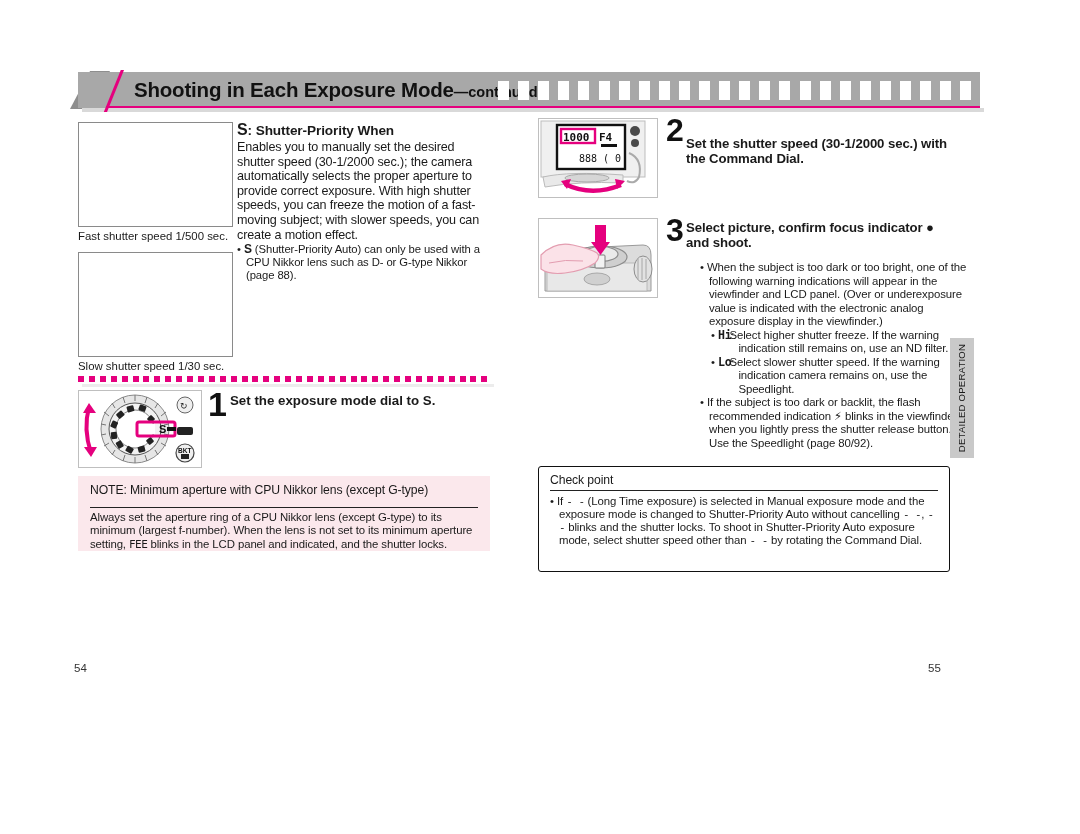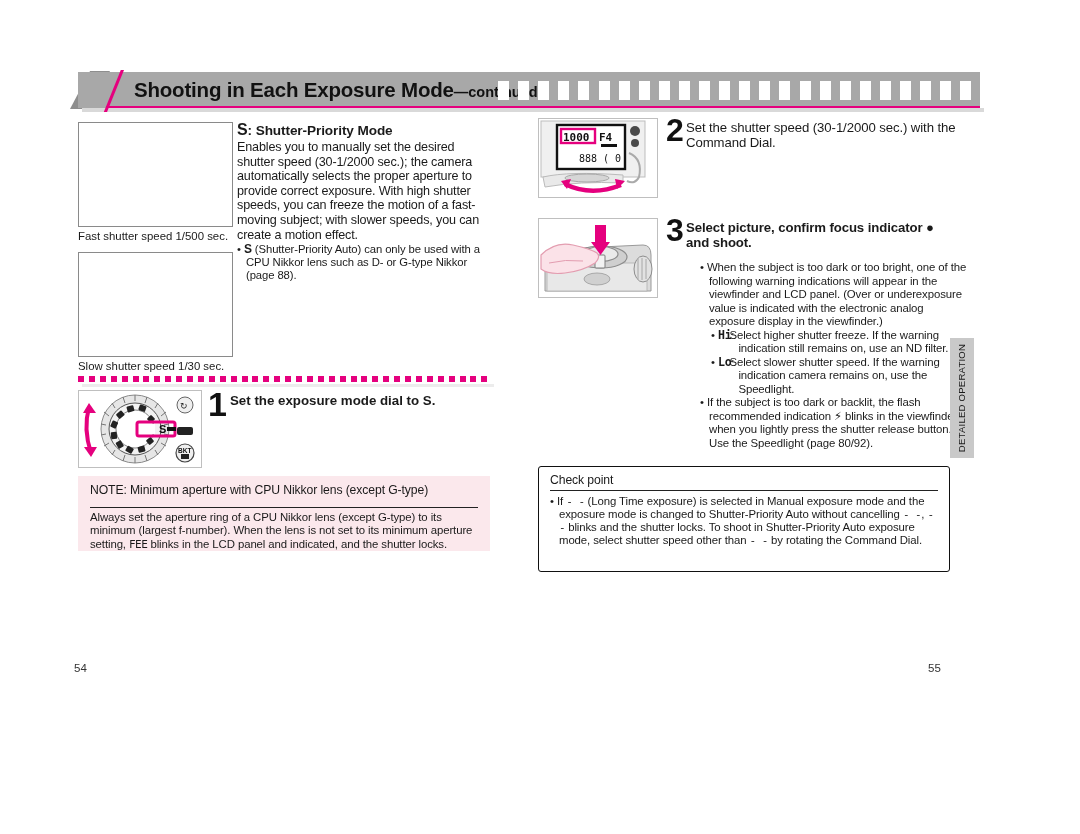--- a/index.html
+++ b/index.html
@@ -69,21 +69,21 @@
   .note-title{font-size:12.2px;letter-spacing:-0.1px;padding-bottom:10px;border-bottom:1.4px solid #222;
      display:block;}
   .note-body{font-size:11.4px;line-height:13.4px;letter-spacing:-0.1px;padding-top:3px;}
   .lcdfont{font-family:"DejaVu Sans Mono", monospace;font-size:11px;letter-spacing:-0.5px;}
 
   
   .r-img{position:absolute;border:1px solid #bfbfbf;background:#fff;box-sizing:border-box;overflow:hidden;}
   .img2{left:0;top:0;width:120px;height:80px;}
   .img3{left:0;top:100px;width:120px;height:80px;}
   .step2-num{position:absolute;left:128px;top:-4px;font-size:32px;font-weight:bold;line-height:32px;color:#111;}
-  .step2-txt{position:absolute;left:148px;top:2px;width:270px;font-size:13.2px;font-weight:normal;line-height:15.4px;letter-spacing:-0.1px;}
+  .step2-txt{position:absolute;left:148px;top:18px;width:270px;font-size:13.2px;font-weight:bold;line-height:15.4px;letter-spacing:-0.1px;}
   .step3-num{position:absolute;left:128px;top:96px;font-size:32px;font-weight:bold;line-height:32px;color:#111;}
   .step3-txt{position:absolute;left:148px;top:102px;width:270px;font-size:13.2px;font-weight:bold;line-height:15.4px;letter-spacing:-0.1px;}
 
   .rbullets{position:absolute;left:142px;top:143px;width:272px;font-size:11.4px;line-height:13.5px;letter-spacing:-0.1px;margin-left:20px;}
   .rbullets .b1{padding-left:9px;text-indent:-9px;}
   .sub{margin-left:11px;margin-top:0px;}
   .sub .row{display:flex;padding-left:9px;text-indent:-9px;}
   .sub .tag{flex:0 0 auto;white-space:nowrap;padding-right:4px;}
   .sub .desc{flex:1 1 auto;}
   .lcdglyph{font-family:"DejaVu Sans Mono", monospace;font-weight:bold;font-size:11.6px;letter-spacing:-0.3px;}
@@ -152,21 +152,21 @@
 
   <div class="col-left">
 
     <div class="photo-box ph1"></div>
     <div class="cap1">Fast shutter speed  1/500 sec.</div>
 
     <div class="photo-box ph2"></div>
     <div class="cap2">Slow shutter speed  1/30 sec.</div>
 
     <div class="sblock">
-      <h2><span class="big">S</span><span>: Shutter-Priority Mode</span></h2>
+      <h2><span class="big">S</span><span>: Shutter-Priority When</span></h2>
       <p>Enables you to manually set the desired shutter speed (30-1/2000 sec.); the camera automatically selects the proper aperture to provide correct exposure. With high shutter speeds, you can freeze the motion of a fast-moving subject; with slower speeds, you can create a motion effect.</p>
       <div class="bullet">•&nbsp;<b>S</b><span> (Shutter-Priority Auto) can only be used with a CPU Nikkor lens such as D- or G-type Nikkor (page 88).</span></div>
     </div>
   </div>
 
   <div class="dotline-shadow"></div>
   <div class="dotline">
       <i style="left: 0px;"></i>
       <i style="left: 10.9px;"></i>
       <i style="left: 21.8px;"></i>

